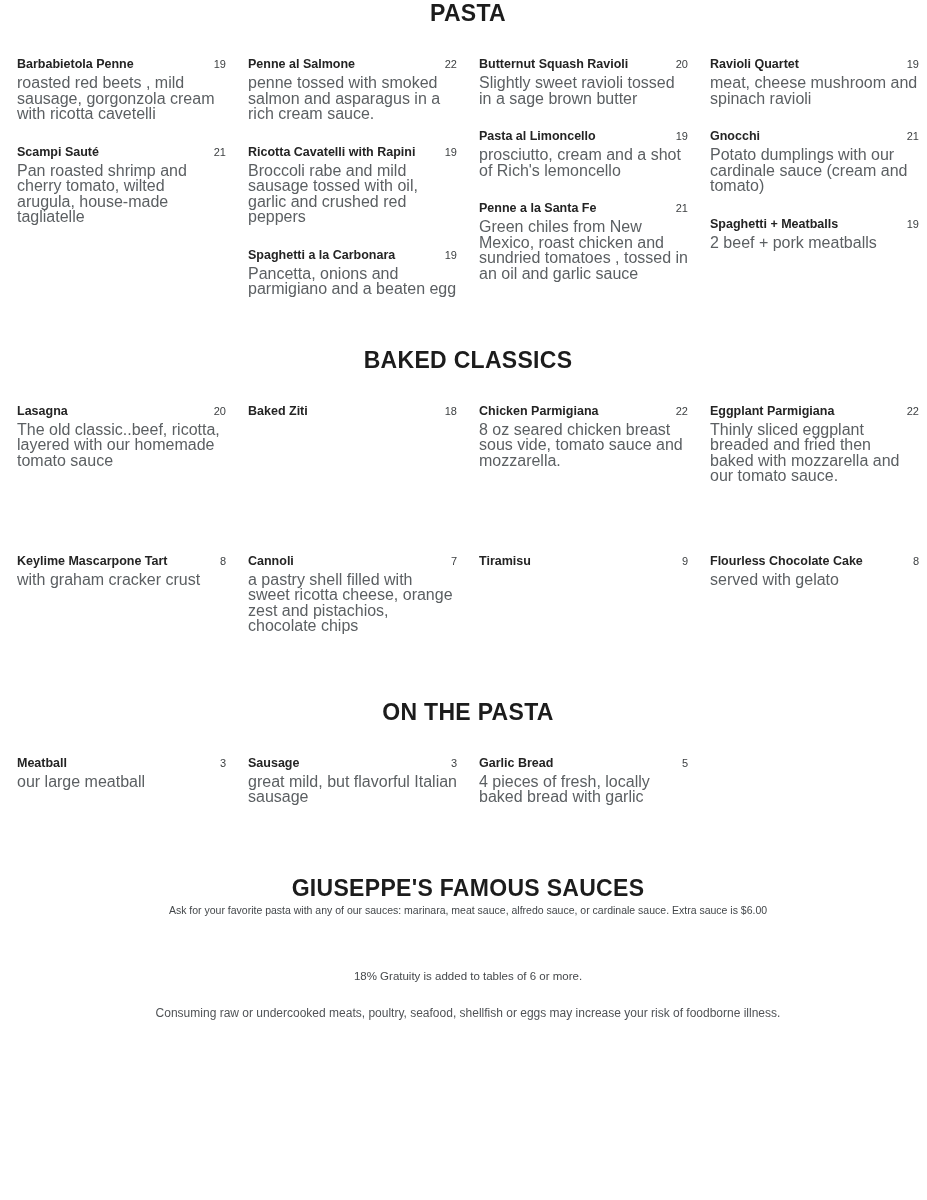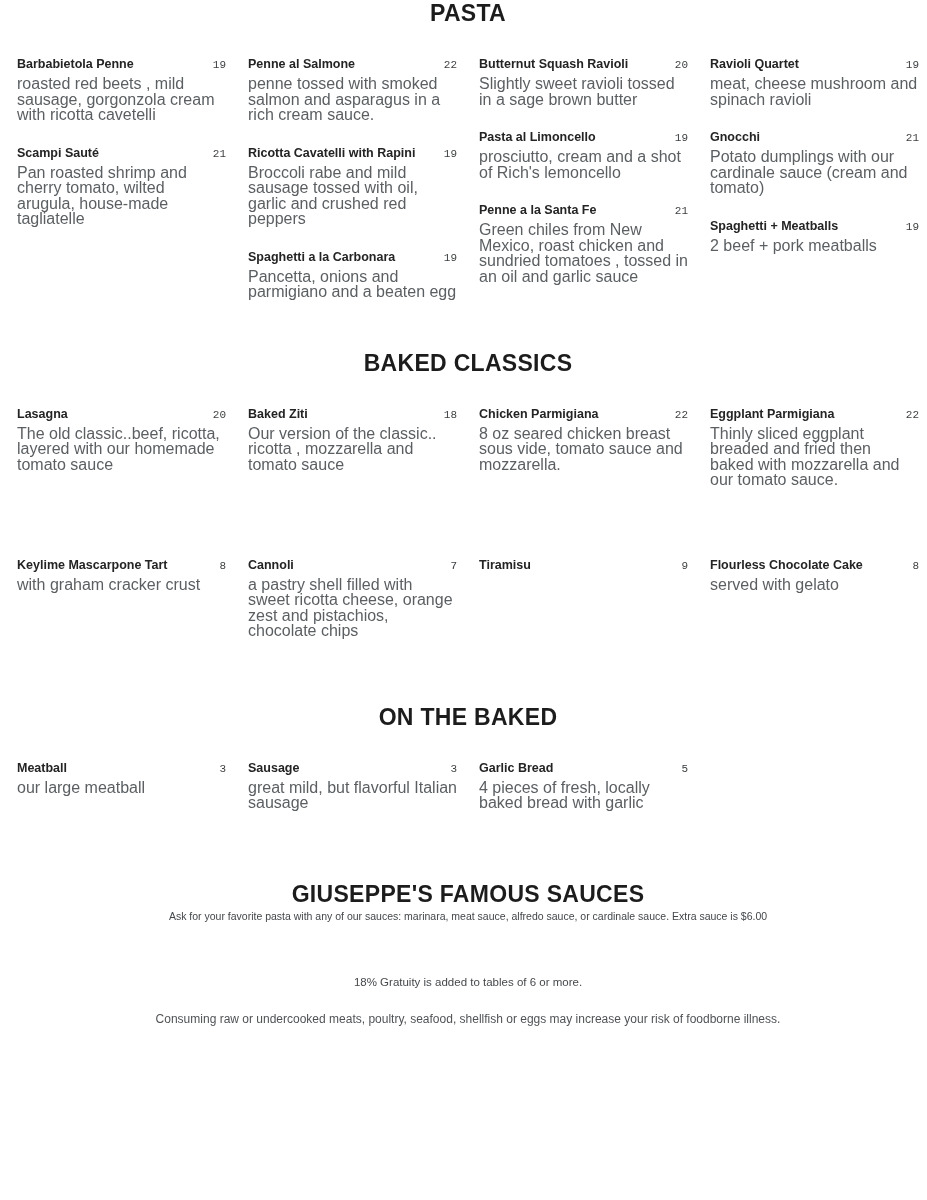--- a/index.html
+++ b/index.html
@@ -17,21 +17,21 @@
     color: #1c1c1c; letter-spacing: 0.3px;
   }
   .grid {
     display: grid; grid-template-columns: repeat(4, 1fr);
     column-gap: 22px; margin-top: 32px;
   }
   .col { min-width: 0; }
   .item { margin-bottom: 23px; }
   .item-head { display: flex; justify-content: space-between; align-items: baseline; }
   .item-name { font-weight: bold; font-size: 12.5px; line-height: 15px; color: #242424; }
-  .item-price { font-size: 11px; line-height: 15px; color: #3c3f41; white-space: nowrap; font-family: Liberation Mono, monospace; }
+  .item-price { font-size: 11px; line-height: 15px; color: #3c3f41; white-space: nowrap; }
   .item-desc { margin-top: 3px; font-size: 16px; line-height: 15.5px; color: #5b5f62; }
 
   .sec-pasta    { margin-top: 2px; }
   .sec-baked    { margin-top: 29px; }
   .sec-desserts { margin-top: 47px; }
   .sec-sides    { margin-top: 44px; }
   .sec-sauces   { margin-top: 49px; }
 
   .sauces-subtitle {
     margin-top: 4px; text-align: center;
@@ -149,21 +149,20 @@
             </div>
             <div class="item-desc">The old classic..beef, ricotta, layered with our homemade tomato sauce</div>
           </div>
         </div>
         <div class="col">
           <div class="item">
             <div class="item-head">
               <span class="item-name">Baked Ziti</span>
               <span class="item-price">18</span>
             </div>
-            <div class="item-desc">Our version of the classic.. ricotta , mozzarella and tomato sauce</div>
           </div>
         </div>
         <div class="col">
           <div class="item">
             <div class="item-head">
               <span class="item-name">Chicken Parmigiana</span>
               <span class="item-price">22</span>
             </div>
             <div class="item-desc">8 oz seared chicken breast sous vide, tomato sauce and mozzarella.</div>
           </div>
@@ -214,21 +213,21 @@
               <span class="item-name">Flourless Chocolate Cake</span>
               <span class="item-price">8</span>
             </div>
             <div class="item-desc">served with gelato</div>
           </div>
         </div>
       </div>
     </section>
 
     <section class="sec-sides">
-      <h2 class="section-title">ON THE BAKED</h2>
+      <h2 class="section-title">ON THE PASTA</h2>
       <div class="grid">
         <div class="col">
           <div class="item">
             <div class="item-head">
               <span class="item-name">Meatball</span>
               <span class="item-price">3</span>
             </div>
             <div class="item-desc">our large meatball</div>
           </div>
         </div>

